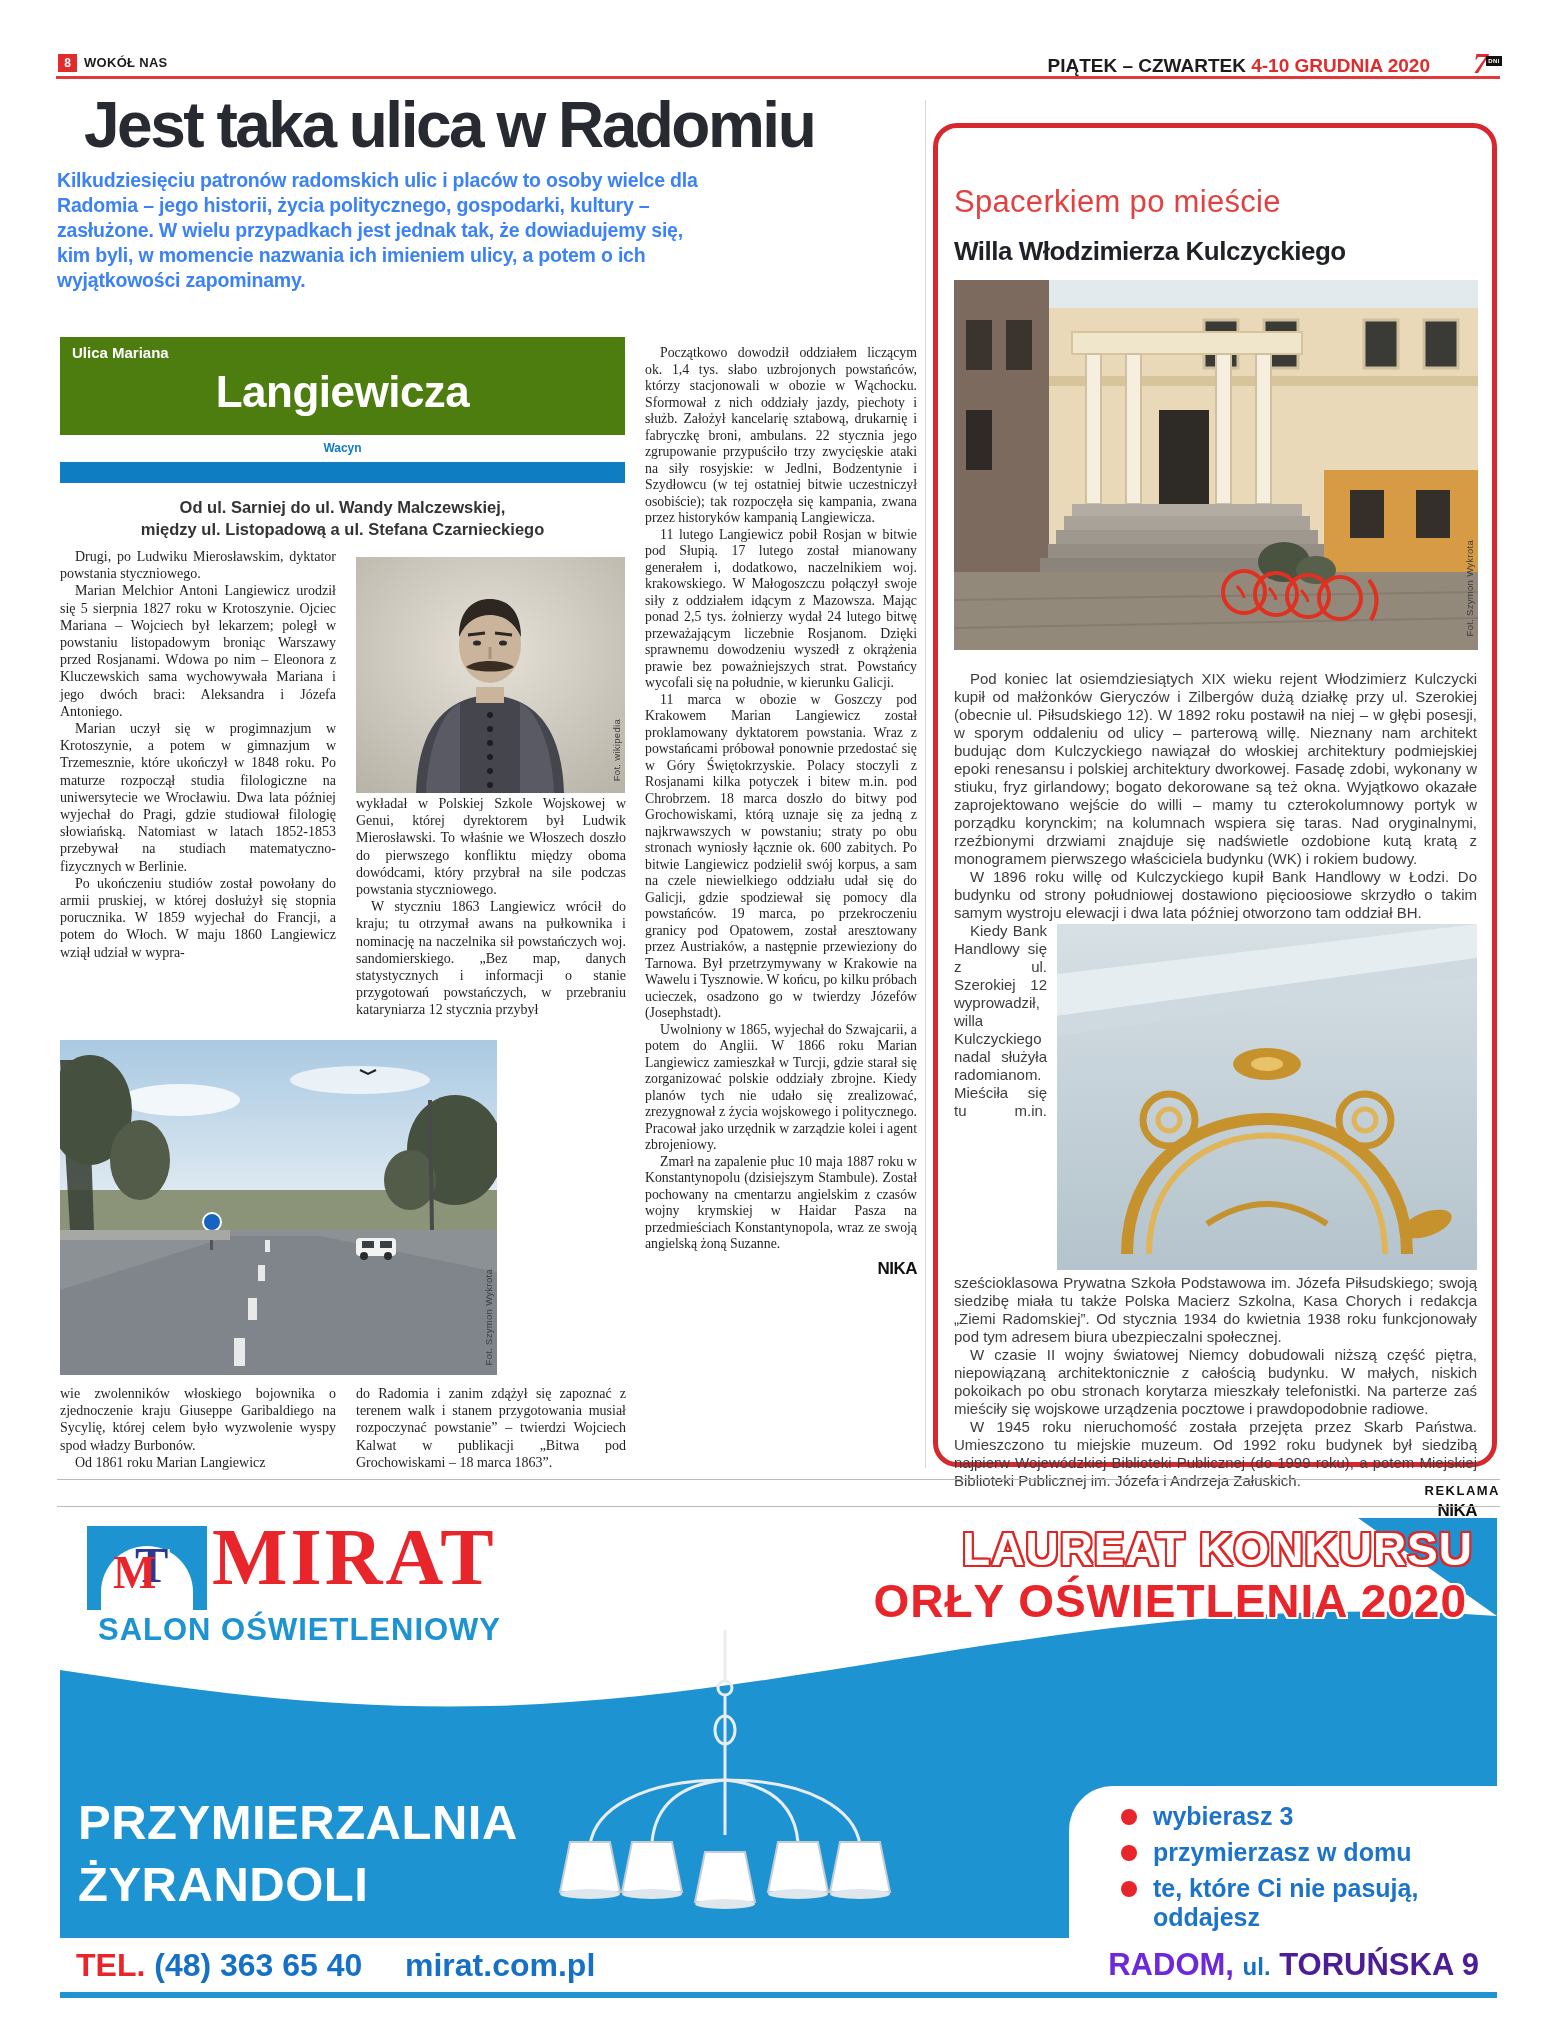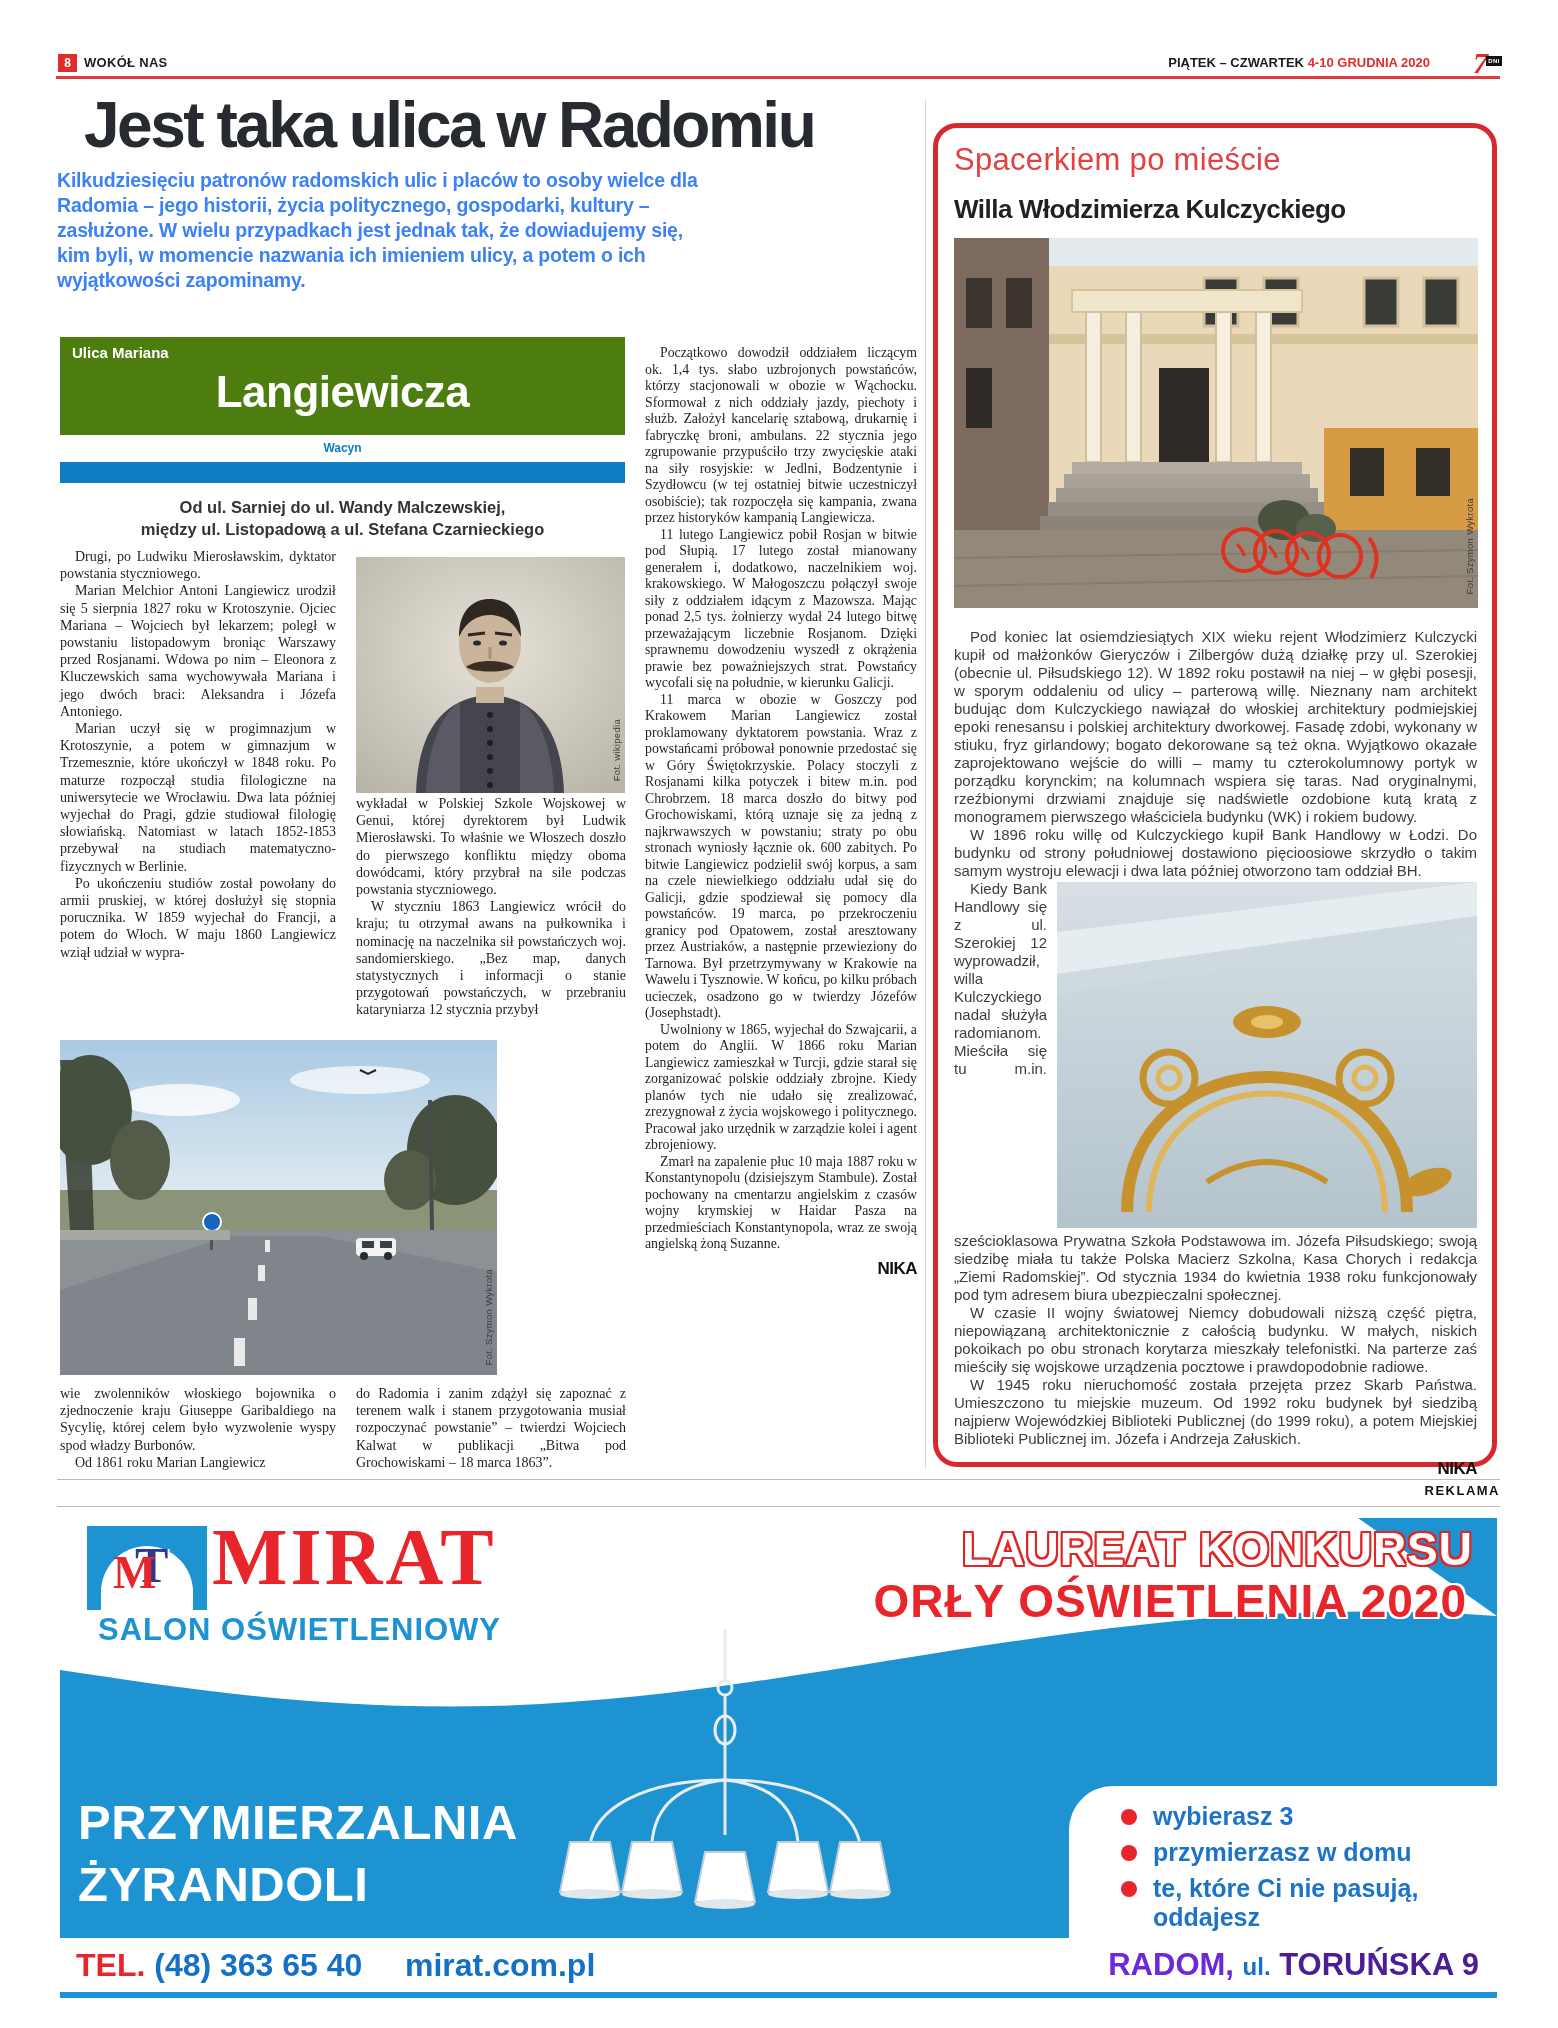--- a/index.html
+++ b/index.html
@@ -4,21 +4,21 @@
 <style>
   html,body{margin:0;padding:0;background:#ffffff;}
   .page{position:relative;width:1558px;height:2028px;background:#fff;overflow:hidden;
         font-family:"Liberation Sans",sans-serif;}
   .abs{position:absolute;}
 
   
   .pgnum{left:58px;top:54px;width:19px;height:18px;background:#e02c2c;color:#fff;
          font-size:12px;font-weight:700;text-align:center;line-height:18px;}
   .section{left:84px;top:55px;font-size:13px;font-weight:700;color:#1c1c1c;letter-spacing:.3px;}
-  .dateline{right:128px;top:55px;font-size:13px;font-weight:700;color:#1c1c1c;}
+  .dateline{right:128px;top:55px;font-size:19px;font-weight:700;color:#1c1c1c;}
   .dateline .red{color:#e02c2c;}
   .logo7{right:70px;top:46px;color:#e02c2c;font-size:30px;font-weight:700;
          font-family:"Liberation Serif",serif;font-style:italic;}
   .logodni{right:56px;top:56px;background:#111;color:#fff;font-size:6px;font-weight:700;
            padding:2px 2px;letter-spacing:.5px;}
   .redrule{left:56px;top:76px;width:1444px;height:3px;background:#e03a3a;}
 
   
   .headline{left:84px;top:88px;font-size:64px;font-weight:700;color:#272a30;
             letter-spacing:-2.5px;word-spacing:-1px;}
@@ -54,21 +54,21 @@
   
   .photo{overflow:hidden;}
   .vcap{position:absolute;writing-mode:vertical-rl;transform:rotate(180deg);
         font-size:9.5px;color:#3c3c3c;letter-spacing:.3px;}
   .portrait{left:356px;top:557px;width:269px;height:236px;background:#dcd9d0;}
   .streetphoto{left:60px;top:1040px;width:437px;height:335px;background:#cfd9e0;}
 
   
   .redbox{left:933px;top:123px;width:564px;height:1344px;border:5px solid #d7282f;
           border-radius:24px;box-sizing:border-box;padding:14px 15px 0 16px;background:#fff;}
-  .sb-kicker{font-size:31px;font-weight:400;color:#e34040;letter-spacing:.3px;}
+  .sb-kicker{font-size:31px;font-weight:400;color:#e34040;letter-spacing:.3px;margin-top:42px;}
   .sb-head{font-size:26px;font-weight:800;color:#1e2126;margin-top:16px;letter-spacing:-.5px;}
   .sb-photo{position:relative;margin-top:13px;width:524px;height:370px;background:#e4ddcd;}
   .sb-body{margin-top:20px;font-size:15px;line-height:18px;text-align:justify;color:#3d3d3d;}
   .sb-body p{margin:0;text-indent:16px;}
   .sb-detail{position:relative;float:right;width:420px;height:346px;margin:2px 0 4px 10px;
              background:#c4d1d9;}
   .sb-byline{clear:both;font-weight:800;font-size:17px;letter-spacing:-.5px;color:#111;
              text-align:right;margin-top:12px;}
 
   

